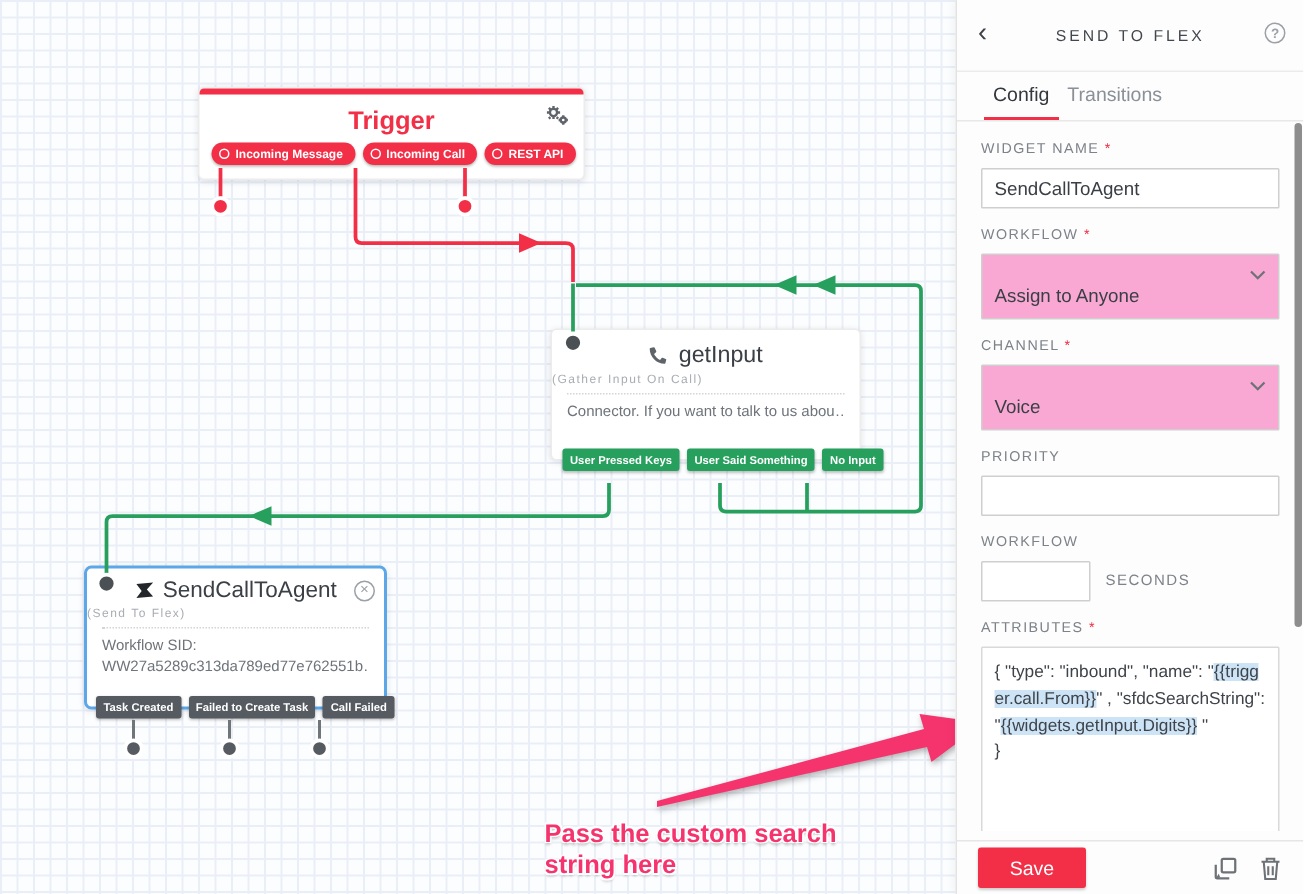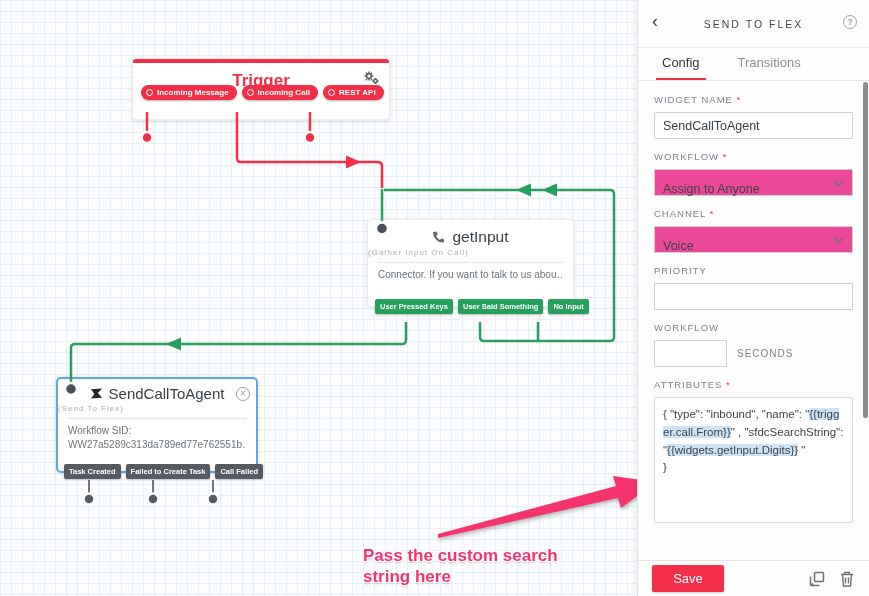--- a/index.html
+++ b/index.html
@@ -38,21 +38,21 @@
   .pill{color:#fff;font-size:7.5px;font-weight:bold;padding:3px 5px;border-radius:2px;
     box-shadow:0 1px 2px rgba(0,0,0,.25);white-space:nowrap;}
   .pill-green{background:var(--green);}
   .pill-dark{background:var(--dark_pill);}
 
   
   .trigger{left:132px;top:58px;width:258px;height:62px;}
   .trigger-bar{height:4px;background:var(--red);border-radius:3px 3px 0 0;}
   .trigger-title{margin-top:8px;color:var(--red);font-size:17px;font-weight:600;text-align:center;}
   .gears{position:absolute;right:9px;top:9px;color:#5F646A;}
-  .trig-pills{bottom:19px;left:8px;}
+  .trig-pills{bottom:9px;left:8px;}
   .pill-red{display:flex;align-items:center;gap:4px;background:var(--red);color:#fff;
     font-size:8px;font-weight:bold;padding:3px 8px 3px 5px;border-radius:9px;
     box-shadow:0 1px 2px rgba(0,0,0,.3);white-space:nowrap;}
   .pill-red .ring{width:7px;height:7px;border:1.3px solid #fff;border-radius:50%;flex:0 0 auto;}
 
   
   .getinput{left:367px;top:219px;width:207px;height:88px;padding-top:8px;}
   .getinput .node-title{font-size:15.5px;}
   .getinput .pill-row{bottom:-8px;}
 
@@ -74,31 +74,31 @@
 
   
   .panel{position:absolute;left:637px;top:0;width:232px;height:596px;background:#fdfdfd;
     border-left:1px solid #e2e2e2;box-shadow:-2px 0 6px rgba(0,0,0,.05);}
   .panel-header{position:relative;height:48px;border-bottom:1px solid #ebebeb;
     display:flex;align-items:center;justify-content:center;}
   .panel-title{font-size:10.5px;letter-spacing:2px;color:#42474D;}
   .back-btn{position:absolute;left:14px;top:12px;font-size:18px;color:#3C4147;cursor:pointer;line-height:1;}
   .help-btn{position:absolute;right:12px;top:15px;width:14px;height:14px;border:1.3px solid #9BA1A7;
     border-radius:50%;color:#9BA1A7;font-size:9px;font-weight:bold;text-align:center;line-height:12px;cursor:pointer;}
-  .tabs{display:flex;gap:26px;padding:0 18px;border-bottom:1px solid #e8e8e8;height:33px;}
+  .tabs{display:flex;padding:0 18px;border-bottom:1px solid #e8e8e8;height:33px;}
   .tab{font-size:13px;color:var(--muted);padding:7px 6px;cursor:pointer;}
   .tab.active{color:#33383E;border-bottom:2px solid var(--red);}
   .panel-body{position:absolute;top:82px;bottom:42px;left:0;right:0;overflow:hidden;padding:12px 16px;}
   .field-label{font-size:9.5px;letter-spacing:1px;color:#7D838A;margin:12px 0 7px;}
   .field-label:first-child{margin-top:0;}
   .req{color:var(--red);}
   .tin{width:100%;height:27px;border:1px solid #cfcfcf;border-radius:1px;background:#fff;
     font-family:inherit;font-size:12.5px;color:#3A3F45;padding:0 8px;outline:none;}
-  .selectbox{position:relative;width:100%;height:27px;border:1px solid #cfcfcf;border-radius:1px;
-    background:#ec4899;font-size:12.5px;color:#3A3F45;display:flex;align-items:center;
+  .selectbox{position:relative;width:100%;height:44px;border:1px solid #cfcfcf;border-radius:1px;
+    background:#f9a8d4;font-size:12.5px;color:#3A3F45;display:flex;align-items:center;
     padding:12px 24px 0 8px;cursor:pointer;}
   .selectbox .chev{position:absolute;right:8px;top:10px;}
   .timeout-row{display:flex;align-items:center;gap:10px;}
   .tin-small{width:73px;}
   .unit{font-size:10px;letter-spacing:1px;color:#7D838A;}
   .attr-box{width:100%;height:126px;border:1px solid #d9d9d9;border-radius:1px;background:#fff;
     padding:8px;font-size:11.5px;line-height:1.55;color:#3F444A;white-space:pre-wrap;
     word-break:break-all;overflow:hidden;cursor:text;}
   .attr-box .hl{background:var(--highlight_blue);}
   .panel-footer{position:absolute;bottom:0;left:0;right:0;height:36px;border-top:1px solid #e6e6e6;

